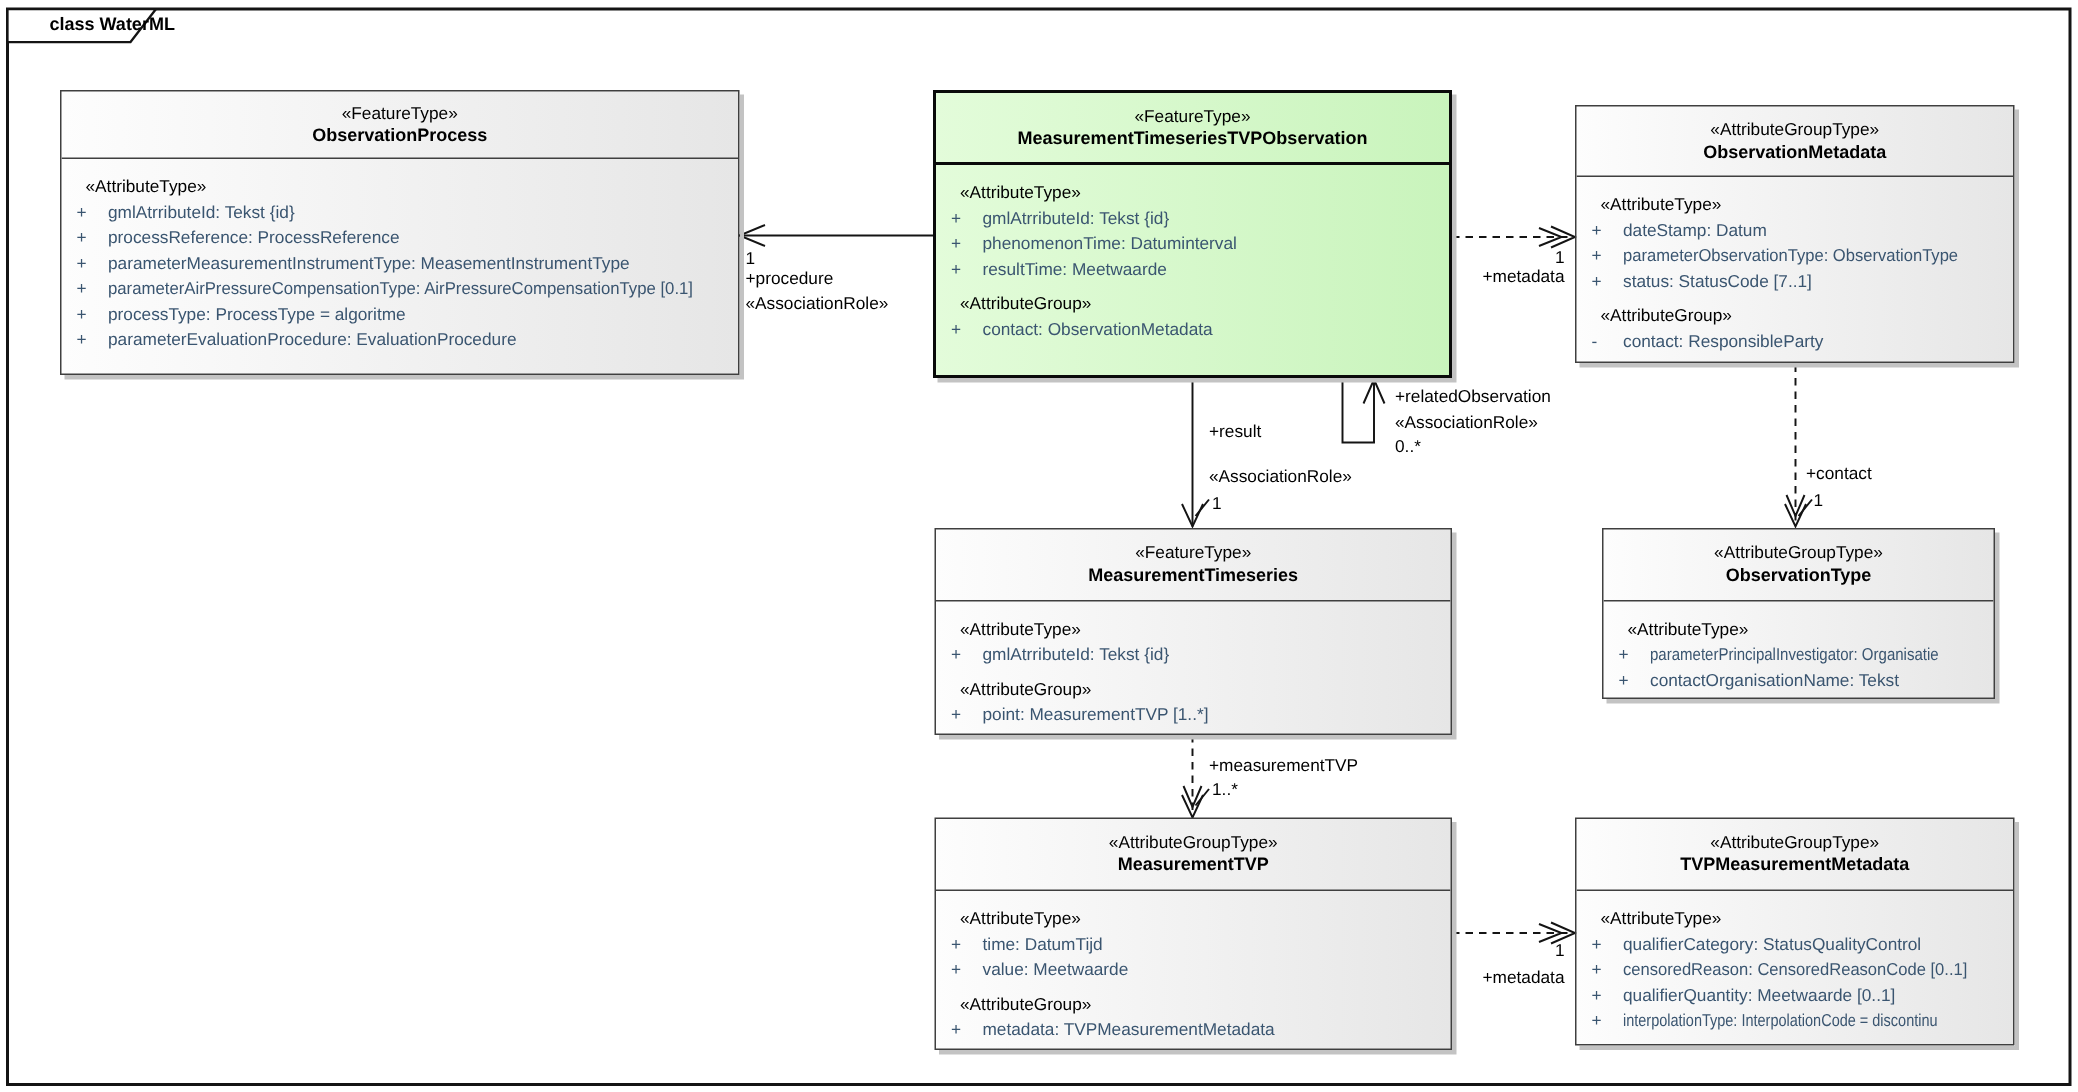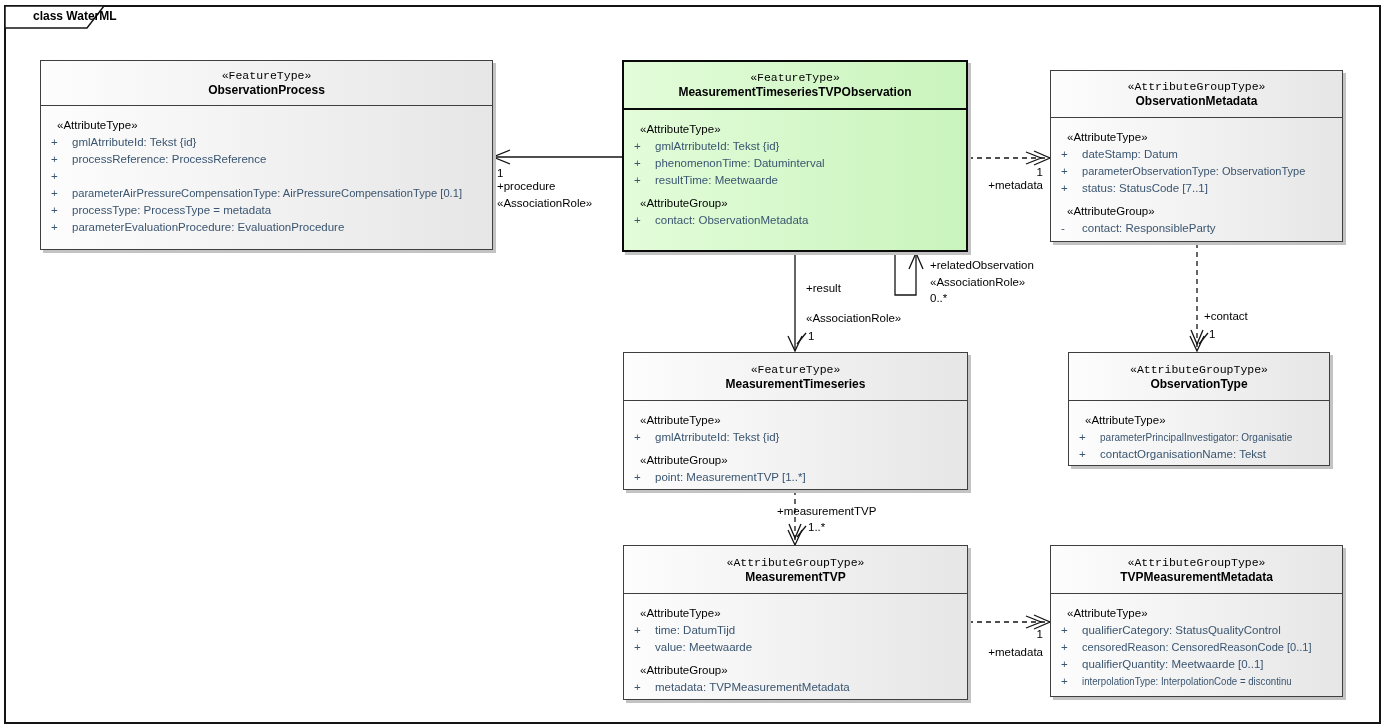--- a/index.html
+++ b/index.html
@@ -10,21 +10,21 @@
   .frame-tab-label{position:absolute;left:13px;top:9px;font-size:12px;font-weight:bold;z-index:4;margin-left:20px;}
   svg.wires{position:absolute;left:0;top:0;z-index:1;}
   .uml-class{position:absolute;box-sizing:border-box;border:1px solid #3f3f3f;
              background:linear-gradient(to right,#fdfdfd,#e6e6e6);
              box-shadow:3px 3px 0 #c3c3c3;z-index:2;overflow:hidden;}
   .uml-class.hl{border:2px solid #0a0a0a;
              background:linear-gradient(to right,#e3fcda,#c9f4bc);}
   .hdr{display:flex;flex-direction:column;justify-content:center;align-items:center;
        border-bottom:1px solid #3f3f3f;box-sizing:border-box;gap:1px;}
   .hl .hdr{border-bottom:2px solid #0a0a0a;}
-  .stereo{font-size:11.5px;font-family:Liberation Mono, monospace;}
+  .stereo{font-size:11.5px;}
   .cname{font-size:12px;font-weight:bold;}
   .cbody{padding:11px 15px 0 7px;}
   .sect + .sect{margin-top:6px;}
   .sect-h{padding-left:9px;line-height:17px;font-size:11.5px;}
   .attr{display:flex;line-height:17px;font-size:11.5px;color:#3a5570;white-space:nowrap;}
   .attr .vis{flex:none;width:21px;padding-left:3px;}
   .attr .txt{display:inline-block;transform-origin:0 50%;}
   .clabel{position:absolute;font-size:11.5px;white-space:nowrap;z-index:3;}
   .r{text-align:right;}
 </style>
@@ -94,28 +94,29 @@
         <div class="attr">
             <span class="vis">+</span>
             <span class="txt">gmlAtrributeId: Tekst {id}</span>
           </div>
         <div class="attr">
             <span class="vis">+</span>
             <span class="txt">processReference: ProcessReference</span>
           </div>
         <div class="attr">
             <span class="vis">+</span>
+            <span class="txt">parameterMeasurementInstrumentType: MeasementInstrumentType</span>
           </div>
         <div class="attr">
             <span class="vis">+</span>
             <span class="txt" style="transform:scaleX(.97)">parameterAirPressureCompensationType: AirPressureCompensationType [0.1]</span>
           </div>
         <div class="attr">
             <span class="vis">+</span>
-            <span class="txt">processType: ProcessType = metadata</span>
+            <span class="txt">processType: ProcessType = algoritme</span>
           </div>
         <div class="attr">
             <span class="vis">+</span>
             <span class="txt">parameterEvaluationProcedure: EvaluationProcedure</span>
           </div>
       </div>
     </div>
   </div>
 
   <div class="uml-class hl" style="left:622px;top:60px;width:346px;height:192px">
@@ -289,19 +290,19 @@
   <div class="clabel" style="left:930px;top:276px">«AssociationRole»</div>
   <div class="clabel" style="left:930px;top:292px">0..*</div>
 
   <div class="clabel" style="left:806px;top:282px">+result</div>
   <div class="clabel" style="left:806px;top:312px">«AssociationRole»</div>
   <div class="clabel" style="left:808px;top:330px">1</div>
 
   <div class="clabel" style="left:1204px;top:310px">+contact</div>
   <div class="clabel" style="left:1209px;top:328px">1</div>
 
-  <div class="clabel" style="left:777px;top:505px">+measurementTVP</div>
+  <div class="clabel" style="left:806px;top:505px">+measurementTVP</div>
   <div class="clabel" style="left:808px;top:521px">1..*</div>
 
   <div class="clabel r" style="right:342px;top:628px">1</div>
   <div class="clabel r" style="right:342px;top:646px">+metadata</div>
 
 </div>
 
 </body></html>

